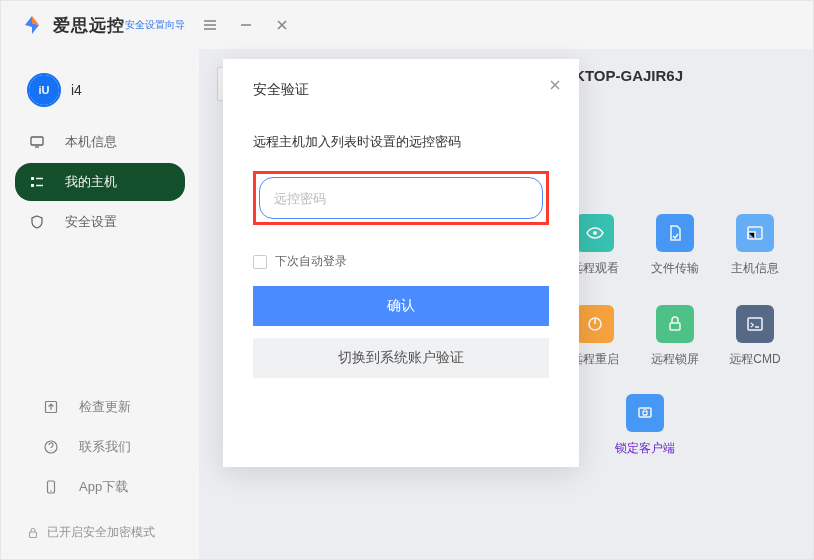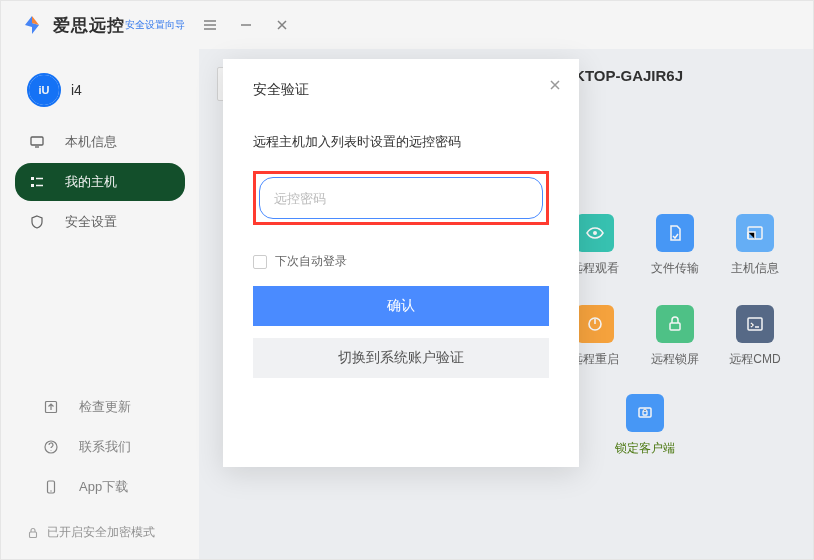--- a/index.html
+++ b/index.html
@@ -30,21 +30,21 @@
     
     .content { flex: 1; background: #f5f7fa; position: relative; padding: 18px 0 0 0; }
     .search-box { margin-left: 18px; height: 34px; width: 150px; border: 1px solid #ddd; background: #fff; border-radius: 2px; display: flex; align-items: center; padding: 0 10px; color: #bbb; font-size: 12px; }
     .host-title { position: absolute; right: 130px; top: 18px; font-size: 15px; font-weight: 700; color: #333; }
     
     .action-grid { position: absolute; right: 24px; top: 165px; display: grid; grid-template-columns: repeat(3, 68px); gap: 28px 12px; }
     .action-item { display: flex; flex-direction: column; align-items: center; gap: 8px; font-size: 12px; color: #666; cursor: pointer; }
     .action-icon { width: 38px; height: 38px; border-radius: 6px; display: flex; align-items: center; justify-content: center; color: #fff; }
     .c-teal { background: #3ac9b8; } .c-blue { background: #4a9eff; } .c-lblue { background: #6ab6ff; }
     .c-orange { background: #ffa940; } .c-green { background: #52c98c; } .c-dark { background: #5a6e8c; }
-    .single-item { position: absolute; right: 138px; top: 345px; display: flex; flex-direction: column; align-items: center; gap: 8px; font-size: 12px; color: #4d7c0f; cursor: pointer; }
+    .single-item { position: absolute; right: 138px; top: 345px; display: flex; flex-direction: column; align-items: center; gap: 8px; font-size: 12px; color: #6d28d9; cursor: pointer; }
     
     .overlay { position: absolute; inset: 0; background: rgba(0,0,0,0.04); z-index: 5; }
     .dialog { position: absolute; left: 222px; top: 58px; width: 356px; height: 408px; background: #fff; box-shadow: 0 6px 28px rgba(0,0,0,0.12); z-index: 10; padding: 22px 30px; }
     .dialog-title { font-size: 14px; color: #333; }
     .dialog-close { position: absolute; right: 18px; top: 20px; color: #999; cursor: pointer; font-size: 14px; }
     .dialog-sub { margin-top: 34px; font-size: 13px; color: #333; }
     .pw-wrap { margin-top: 20px; border: 3px solid #ff3b30; padding: 3px; }
     .pw-input { width: 100%; height: 42px; border: 1px solid #4a8bff; border-radius: 14px; padding: 0 14px; font-size: 13px; outline: none; }
     .pw-input::placeholder { color: #bbb; }
     .check-row { margin-top: 28px; display: flex; align-items: center; gap: 8px; font-size: 12px; color: #666; }

